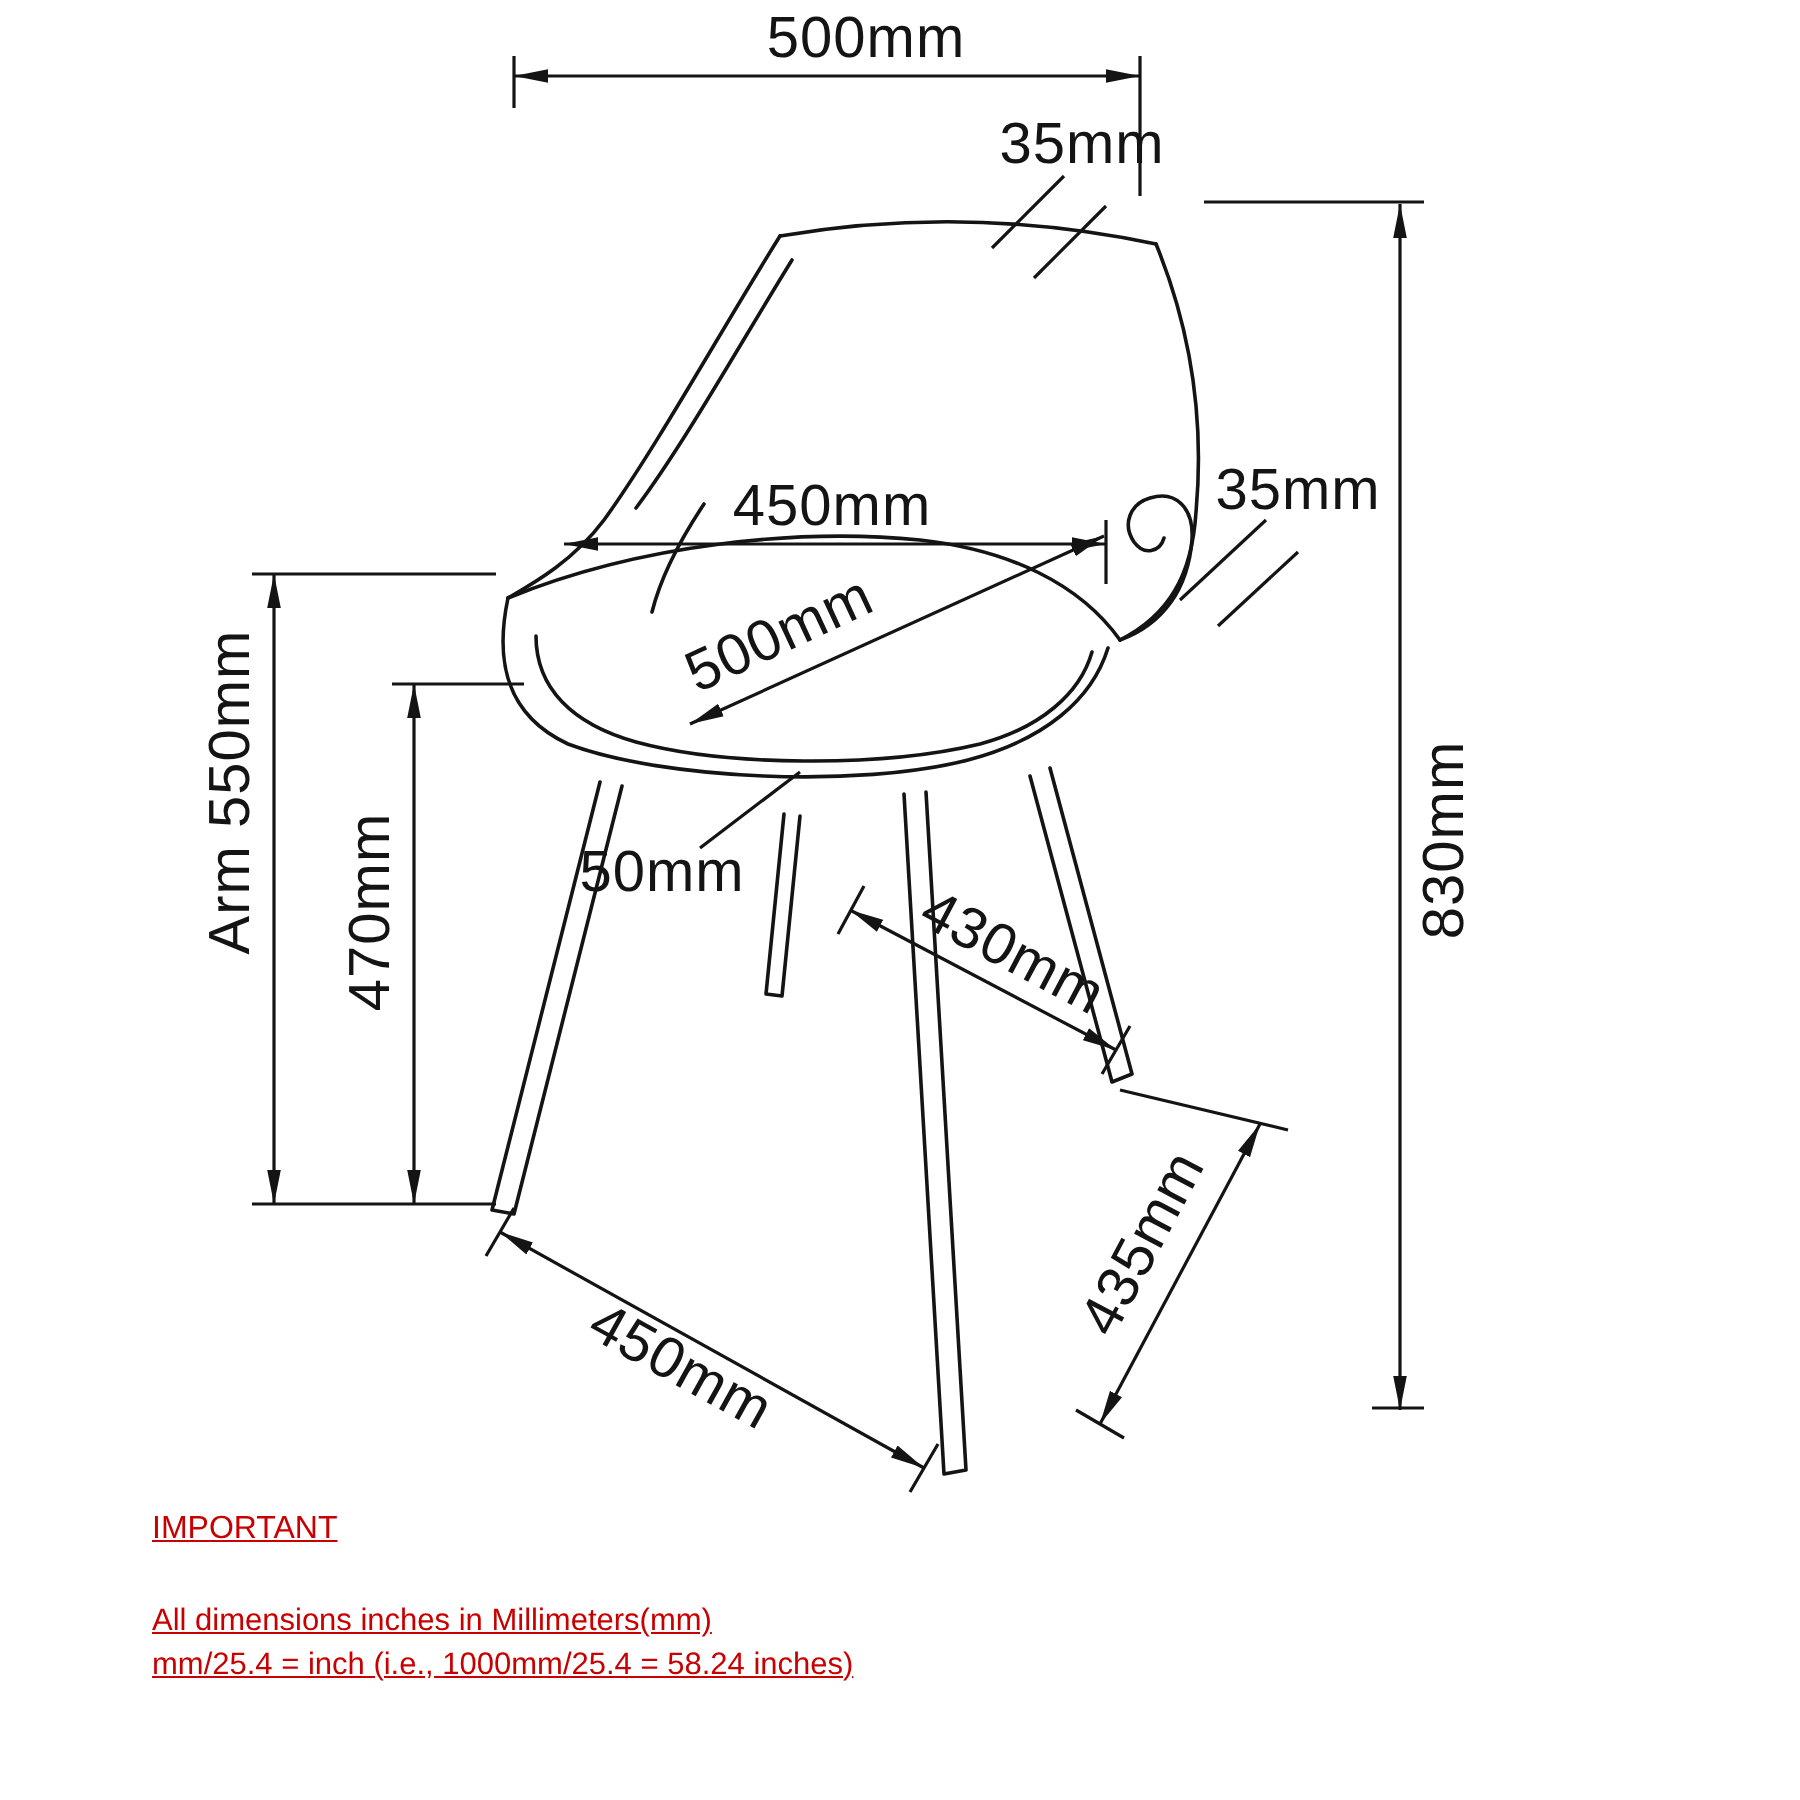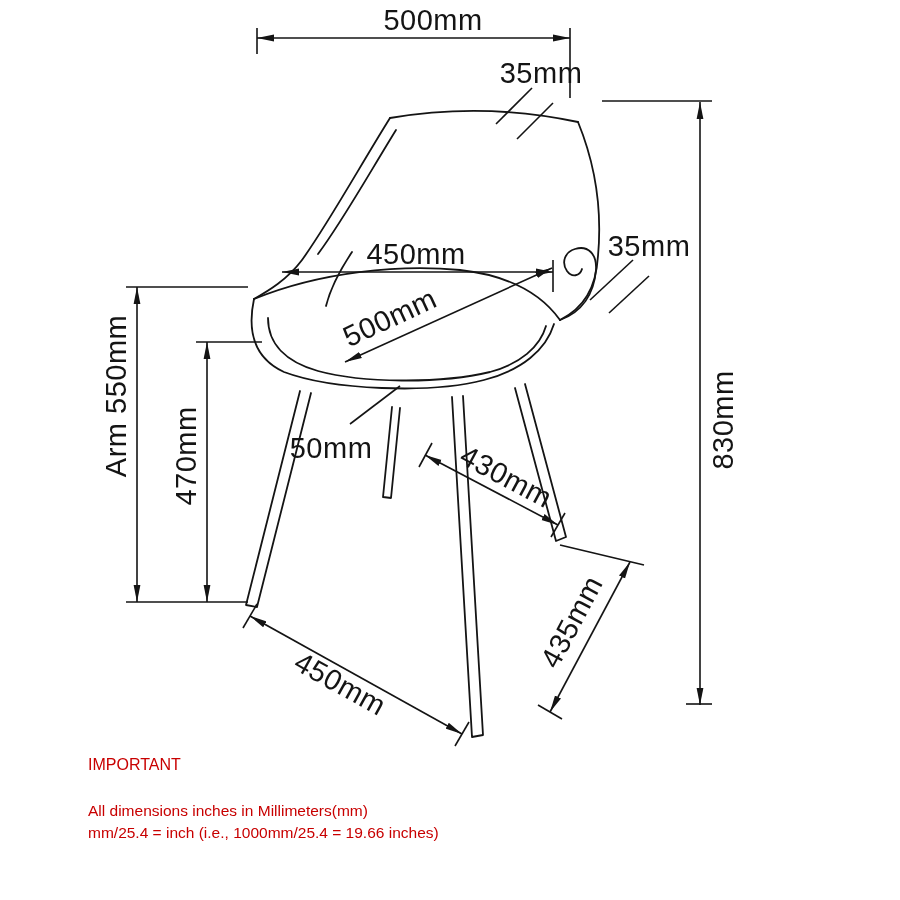--- a/index.html
+++ b/index.html
@@ -5,21 +5,21 @@
   html,body{margin:0;padding:0;background:#ffffff;}
   .canvas{
     position:relative;width:748px;height:900px;background:#ffffff;overflow:hidden;
     font-family:"Liberation Sans", sans-serif;
   }
   .drawing-svg{position:absolute;left:0;top:0;}
   .dim-label{
     position:absolute;font-size:29px;color:#141414;white-space:nowrap;
     transform:translate(-50%,-50%);letter-spacing:0.5px;
   }
-  .notes{position:absolute;left:88px;top:756px;color:#c80000;}
+  .notes{position:absolute;left:76px;top:756px;color:#c80000;text-decoration:underline;}
   .notes-heading{font-size:16px;margin-bottom:26px;}
   .notes-line{font-size:15.5px;line-height:21.5px;}
 </style>
 </head>
 <body>
 
 <div class="canvas">
 
   <svg class="drawing-svg" width="900" height="900" viewBox="0 0 900 900">
     <defs>
@@ -103,29 +103,29 @@
   <div class="dim-label" style="left:416px;top:254px;transform:translate(-50%,-50%);">450mm</div>
 
   <div class="dim-label" style="left:649px;top:246px;transform:translate(-50%,-50%);">35mm</div>
 
   <div class="dim-label" style="left:390px;top:318px;transform:translate(-50%,-50%) rotate(-25deg);">500mm</div>
 
   <div class="dim-label" style="left:116px;top:396px;transform:translate(-50%,-50%) rotate(-90deg);">Arm 550mm</div>
 
   <div class="dim-label" style="left:186px;top:456px;transform:translate(-50%,-50%) rotate(-90deg);">470mm</div>
 
-  <div class="dim-label" style="left:331px;top:448px;transform:translate(-50%,-50%);">50mm</div>
+  <div class="dim-label" style="left:331px;top:437px;transform:translate(-50%,-50%);">50mm</div>
 
   <div class="dim-label" style="left:506px;top:477px;transform:translate(-50%,-50%) rotate(28deg);">430mm</div>
 
   <div class="dim-label" style="left:723px;top:420px;transform:translate(-50%,-50%) rotate(-90deg);">830mm</div>
 
   <div class="dim-label" style="left:340px;top:684px;transform:translate(-50%,-50%) rotate(29deg);">450mm</div>
 
   <div class="dim-label" style="left:572px;top:622px;transform:translate(-50%,-50%) rotate(-62deg);">435mm</div>
 
   <div class="notes">
     <div class="notes-heading">IMPORTANT</div>
     <div class="notes-line">All dimensions inches in Millimeters(mm)</div>
-    <div class="notes-line">mm/25.4 = inch (i.e., 1000mm/25.4 = 19.66 inches)</div>
+    <div class="notes-line">mm/25.4 = inch (i.e., 1000mm/25.4 = 58.24 inches)</div>
   </div>
 
 </div>
 
 </body></html>

